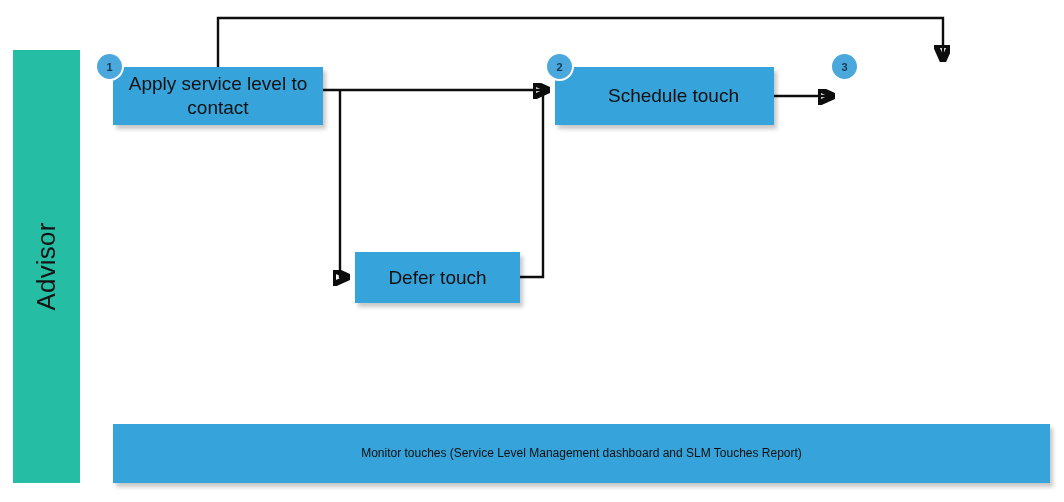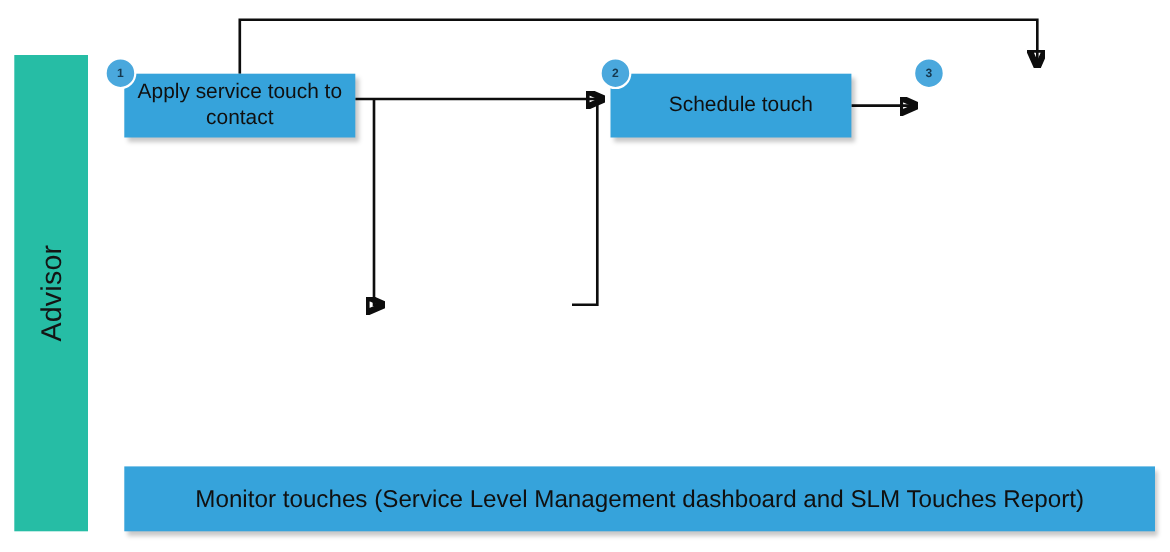--- a/index.html
+++ b/index.html
@@ -54,21 +54,21 @@
     justify-content: center;
     text-align: center;
     color: #101010;
     font-size: 19px;
     line-height: 1.25;
     padding: 0 10px;
     box-sizing: border-box;
     z-index: 3;
   }
   .node.wide-bar {
-    font-size: 22px;
+    font-size: 12px;
     align-items: center;
   }
 
   
   .badge {
     position: absolute;
     width: 29px;
     height: 29px;
     border-radius: 50%;
     background: #4aa8dd;
@@ -120,35 +120,38 @@
     <path d="M340,91 L340,277 L348,277" marker-end="url(#arrowhead)"></path>
 
     <path d="M520,277 L543,277 L543,91"></path>
 
     <path d="M218,67 L218,18 L943,18 L943,60" marker-end="url(#arrowhead)"></path>
 
     <path d="M774,96 L833,96" marker-end="url(#arrowhead)"></path>
   </svg>
 
   <div class="node" style="left:113px; top:67px; width:210px; height:58px;">
-    <span>Apply service touch to contact</span>
+    <span>Apply service level to contact</span>
   </div>
   <div class="badge" style="left:95px; top:52px;">
     <span>1</span>
   </div>
 
   <div class="node" style="left:555px; top:67px; width:219px; height:58px;padding-left:28px;">
     <span>Schedule touch</span>
   </div>
   <div class="badge" style="left:545px; top:52px;">
     <span>2</span>
   </div>
 
   <div class="badge" style="left:830px; top:52px;">
     <span>3</span>
   </div>
 
+  <div class="node" style="left:355px; top:252px; width:165px; height:51px;">
+    <span>Defer touch</span>
+  </div>
 
   <div class="node wide-bar" style="left:113px; top:424px; width:937px; height:59px;">
     <span>Monitor touches (Service Level Management dashboard and SLM Touches Report)</span>
   </div>
 
 </div>
 
 </body></html>

